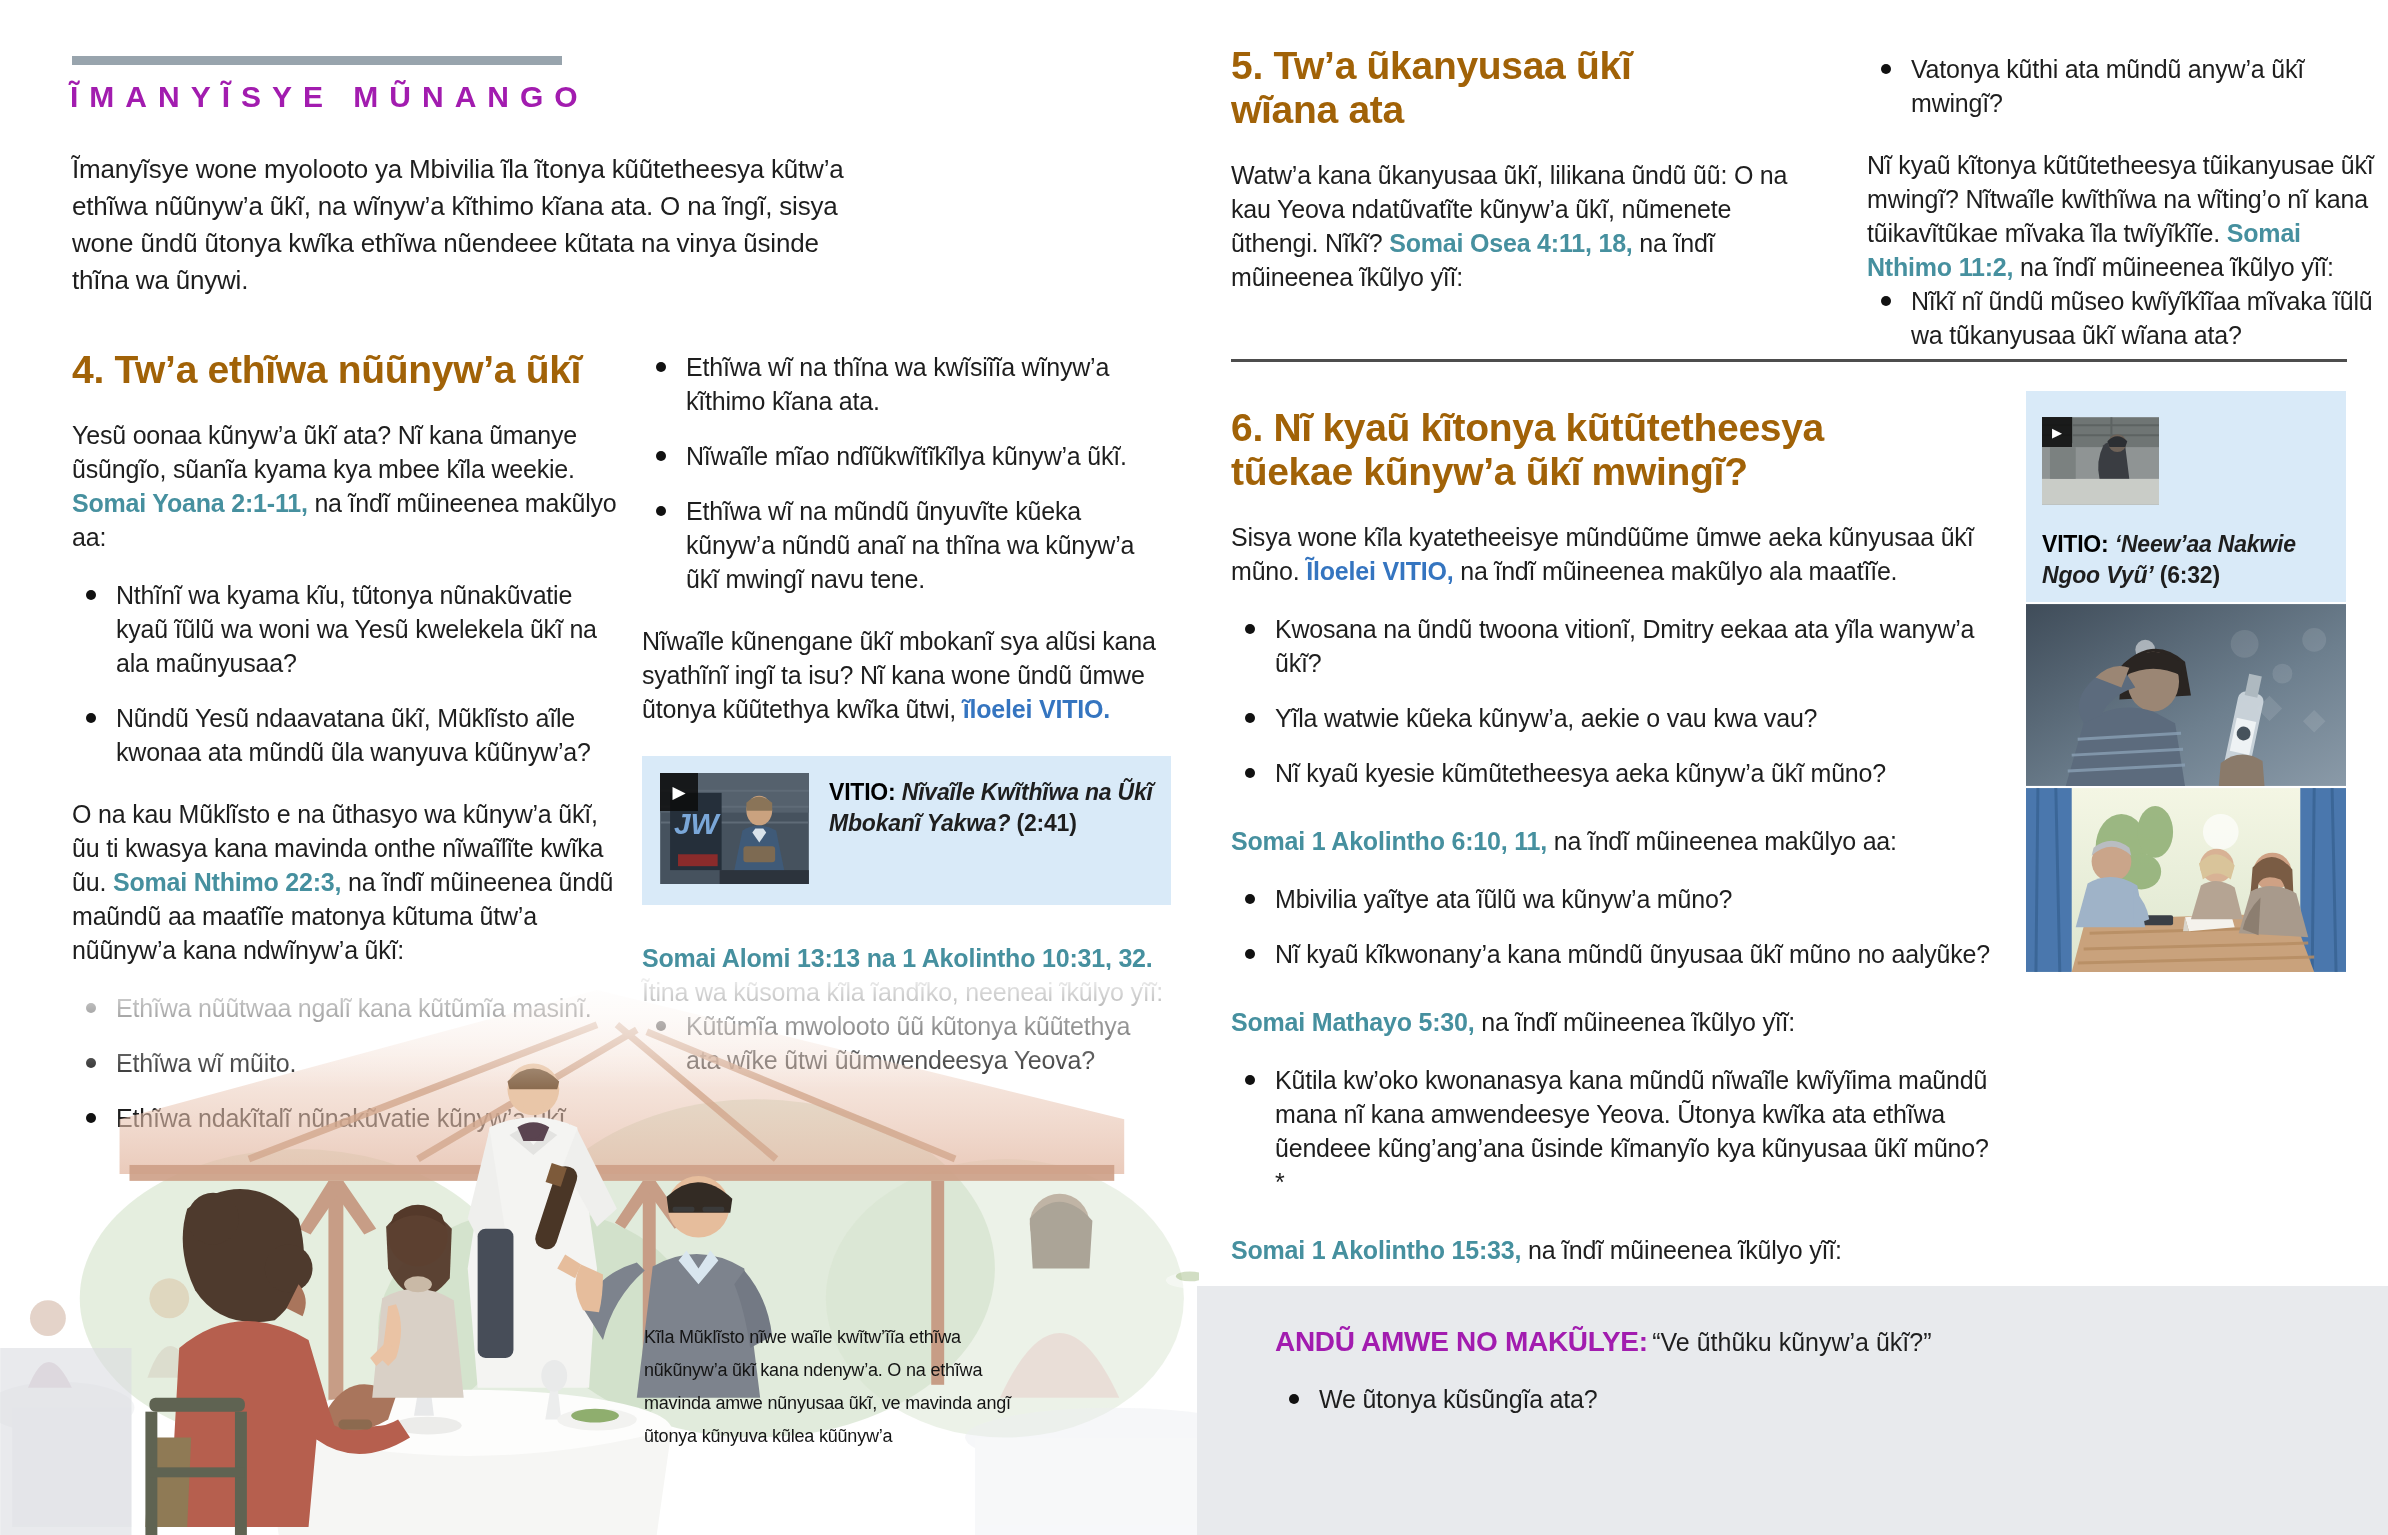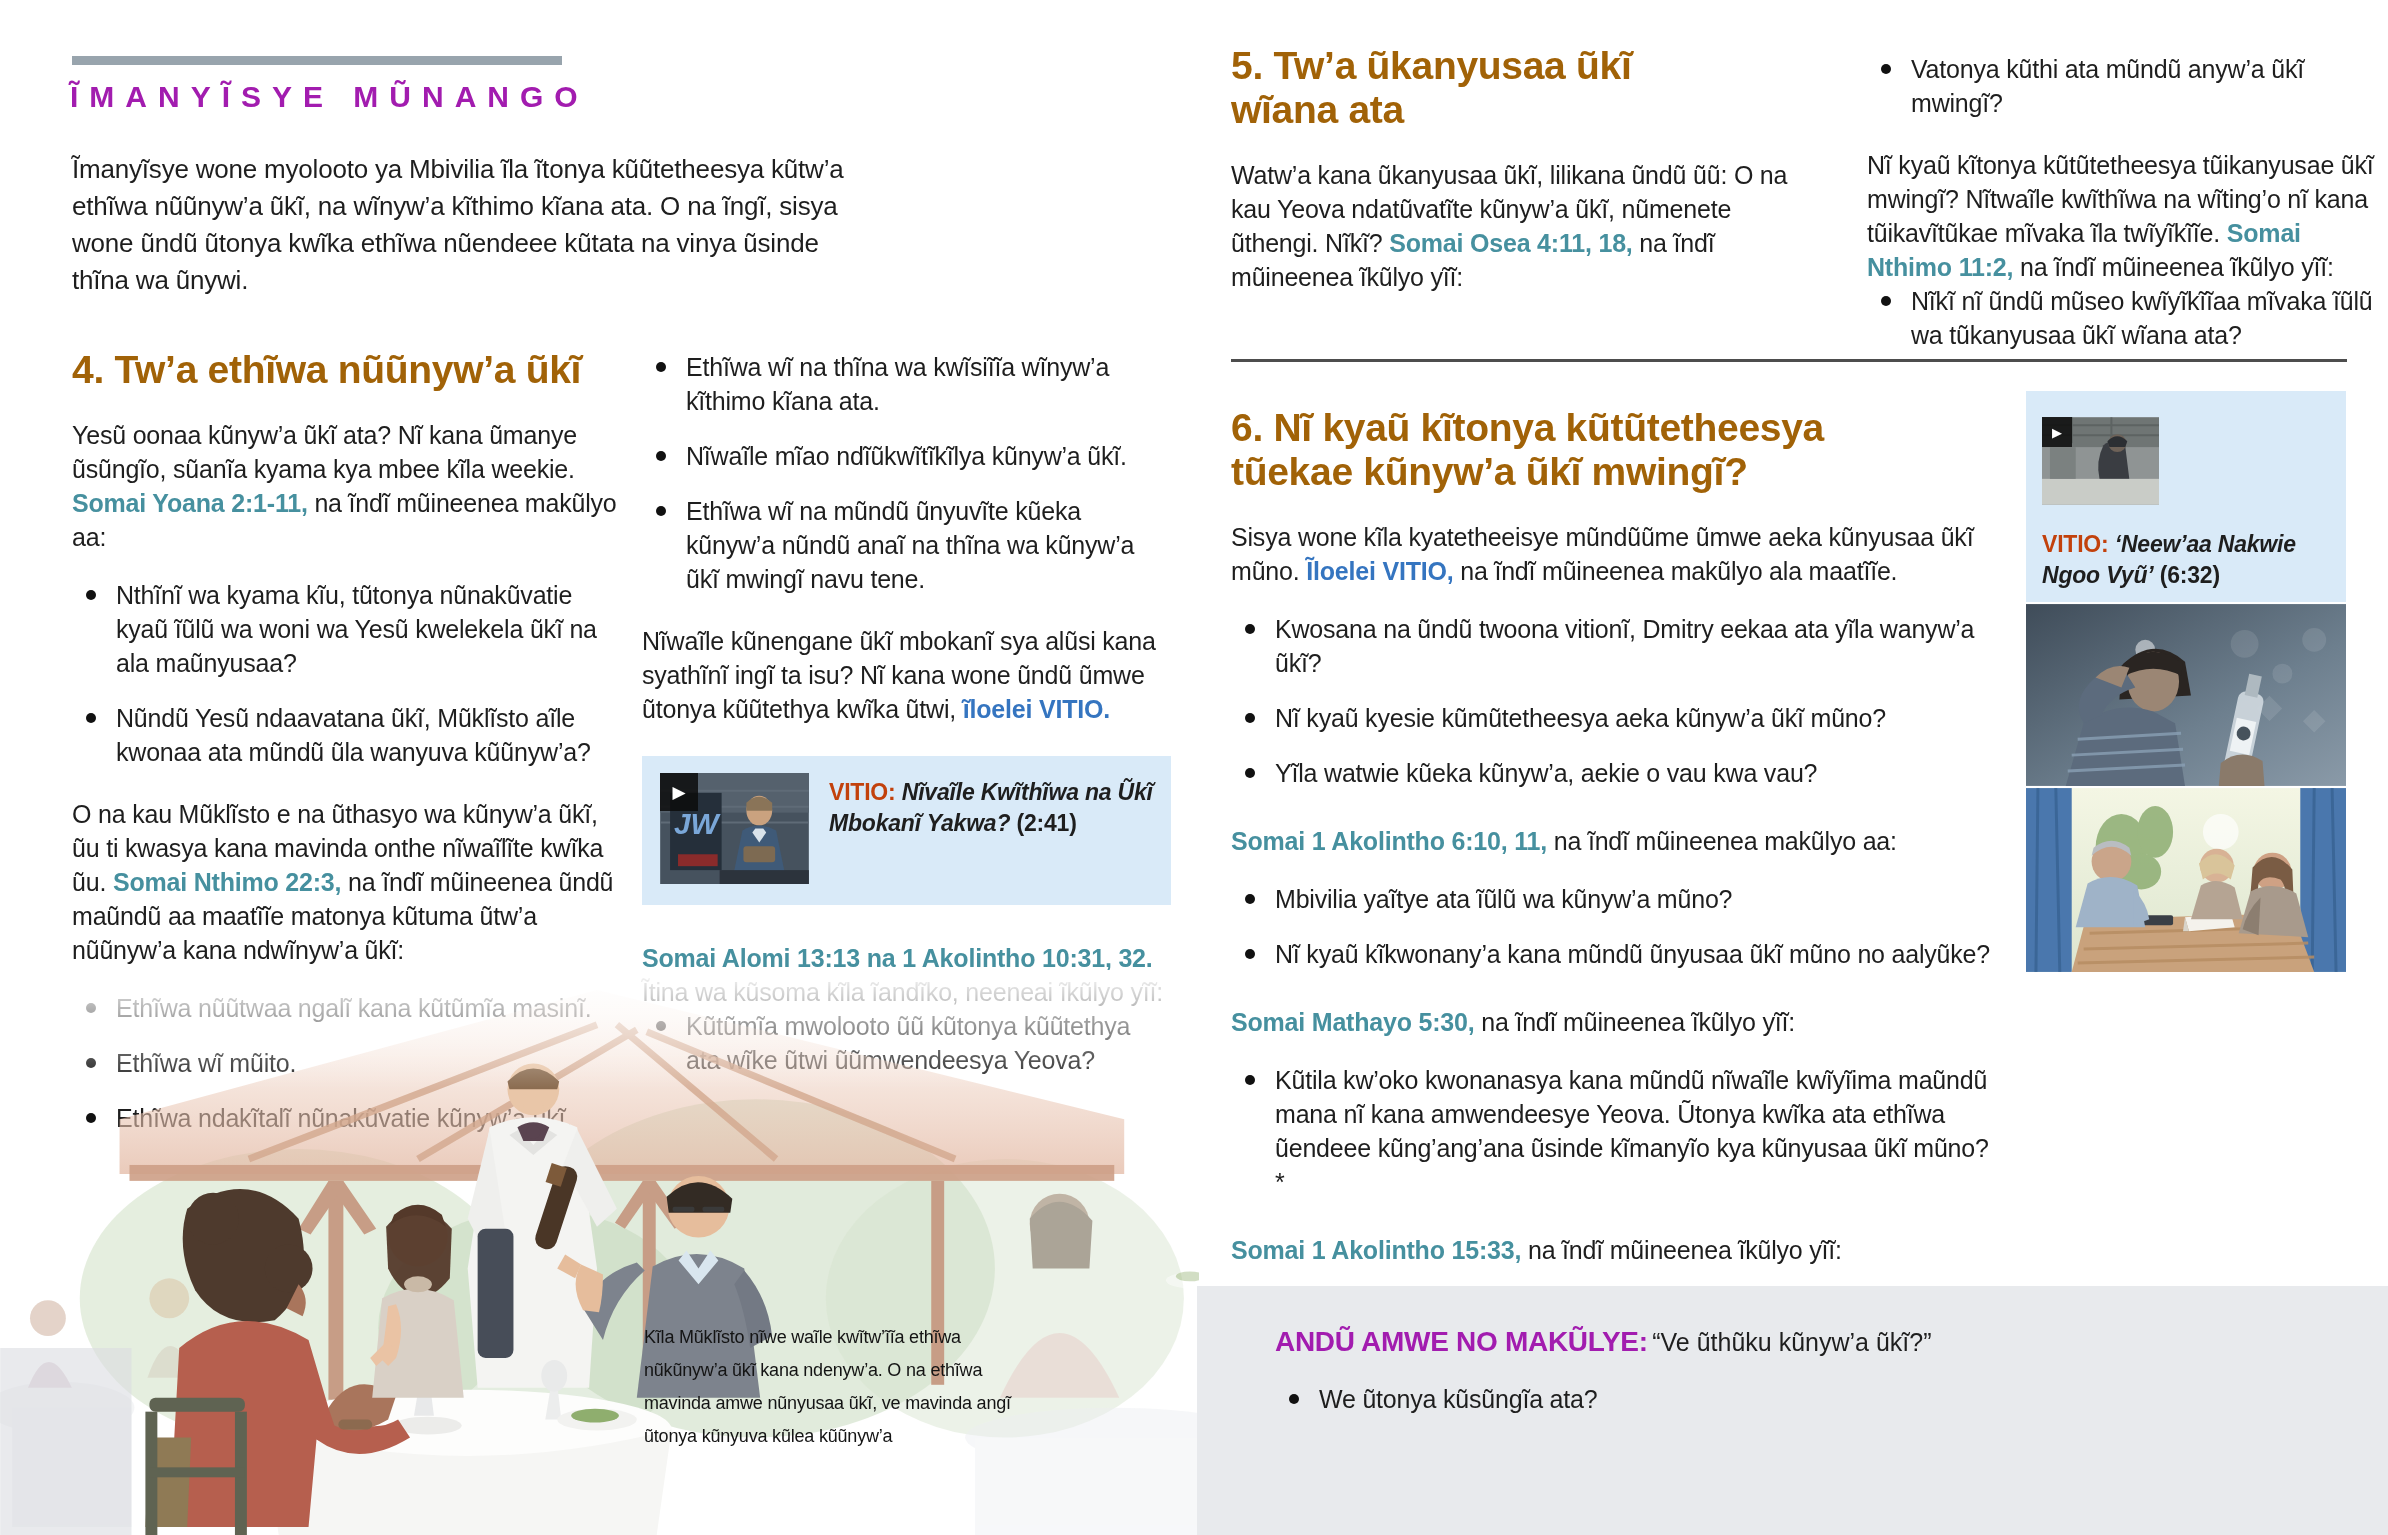--- a/index.html
+++ b/index.html
@@ -25,21 +25,21 @@
   
   .colL1{left:72px;top:348px;width:545px;}
   .colL2{left:642px;top:350px;width:529px;}
   .colL2 ul.bul{margin-top:0;}
   
   .vbox{background:#d9eaf8;display:flex;gap:20px;padding:17px 18px;align-items:flex-start;}
   .vthumb{position:relative;flex:0 0 auto;}
   .play{position:absolute;left:0;top:0;width:38px;height:38px;background:rgba(12,12,12,.85);
         display:flex;align-items:center;justify-content:center;color:#fff;font-size:17px;}
   .vcap{font-size:23px;line-height:31px;letter-spacing:-0.2px;padding-top:4px;}
-  .vlabel{color:#c2410c;font-weight:bold;}
+  .vlabel{color:#000000;font-weight:bold;}
   .vtitle{font-style:italic;font-weight:bold;}
   .vdur{font-weight:bold;}
   
   .colR5a{left:1231px;top:44px;width:579px;}
   .colR5b{left:1867px;top:52px;width:525px;}
   .colR5b ul.bul{margin-top:0;}
   .divider{left:1231px;top:359px;width:1116px;height:2.5px;background:#4d4d4d;}
   .colR6{left:1231px;top:406px;width:764px;}
   .scrp{margin-top:34px;}
   .fnrule{width:166px;border:none;border-top:2px solid #6a6a6a;margin:36px 0 14px 0;}
@@ -279,22 +279,22 @@
   </ul>
 </div>
 
 <div class="abs divider"></div>
 
 <div class="abs colR6">
   <h2 class="hnum" style="width:697px;">6. Nĩ kyaũ kĩtonya kũtũtetheesya tũekae kũnyw’a ũkĩ mwingĩ?</h2>
   <p><span>Sisya wone kĩla kyatetheeisye mũndũũme ũmwe aeka kũnyusaa ũkĩ mũno. </span><span class="lnk">Ĩloelei VITIO,</span><span> na ĩndĩ mũineenea makũlyo ala maatĩĩe.</span></p>
   <ul class="bul">
     <li>Kwosana na ũndũ twoona vitionĩ, Dmitry eekaa ata yĩla wanyw’a ũkĩ?</li>
+    <li>Yĩla watwie kũeka kũnyw’a, aekie o vau kwa vau?</li>
     <li>Nĩ kyaũ kyesie kũmũtetheesya aeka kũnyw’a ũkĩ mũno?</li>
-    <li>Yĩla watwie kũeka kũnyw’a, aekie o vau kwa vau?</li>
   </ul>
 
   <p class="scrp"><span class="teal">Somai 1 Akolintho 6:10, 11,</span><span> na ĩndĩ mũineenea makũlyo aa:</span></p>
   <ul class="bul">
     <li>Mbivilia yaĩtye ata ĩũlũ wa kũnyw’a mũno?</li>
     <li>Nĩ kyaũ kĩkwonany’a kana mũndũ ũnyusaa ũkĩ mũno no aalyũke?</li>
   </ul>
 
   <p class="scrp"><span class="teal">Somai Mathayo 5:30,</span><span> na ĩndĩ mũineenea ĩkũlyo yĩĩ:</span></p>
   <ul class="bul">

